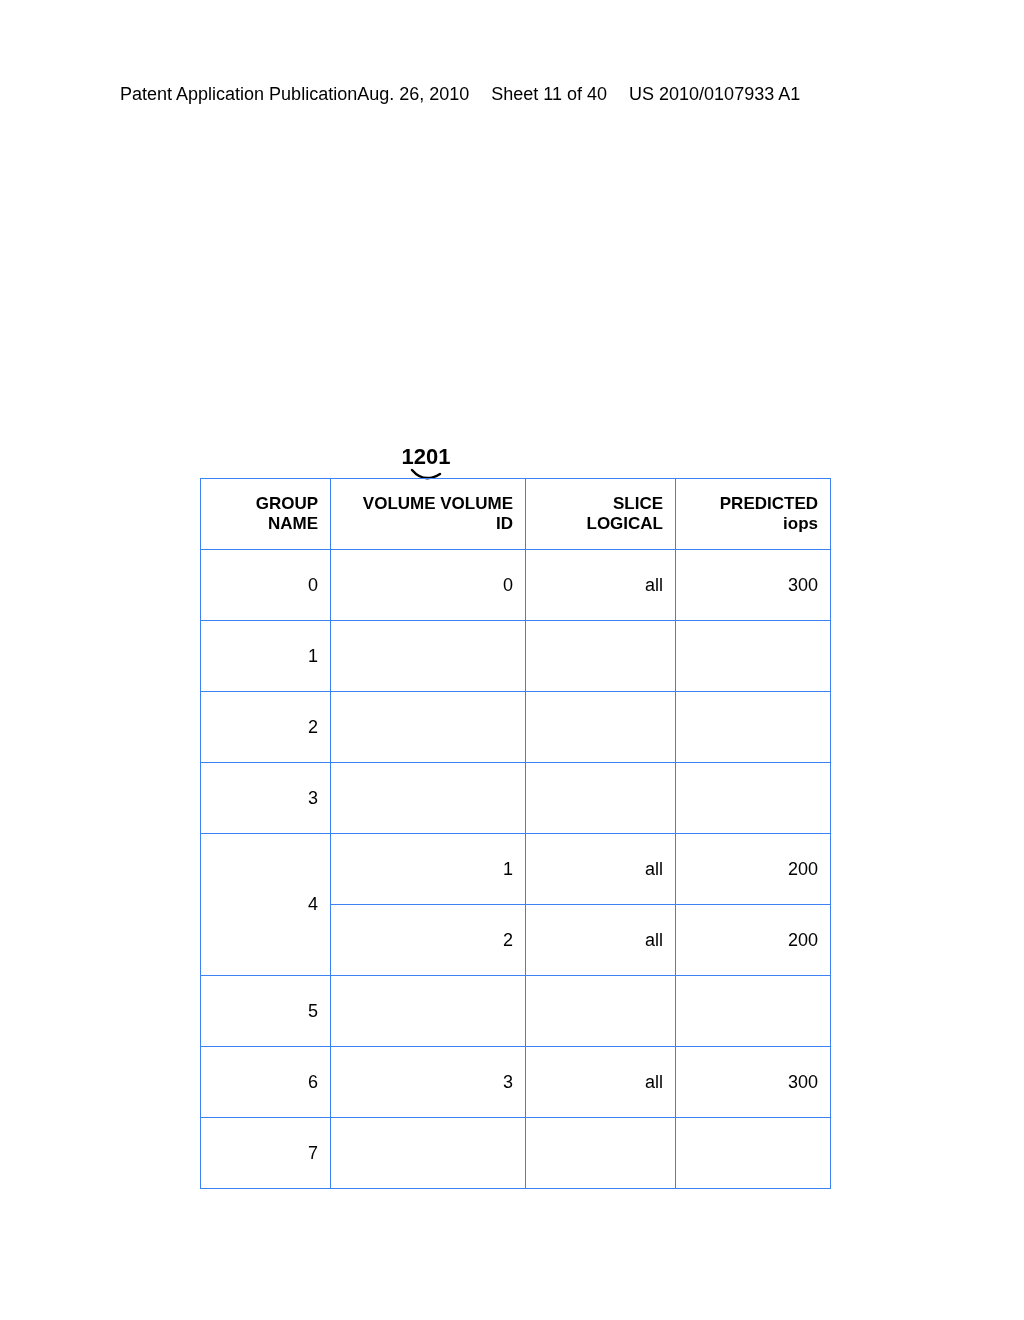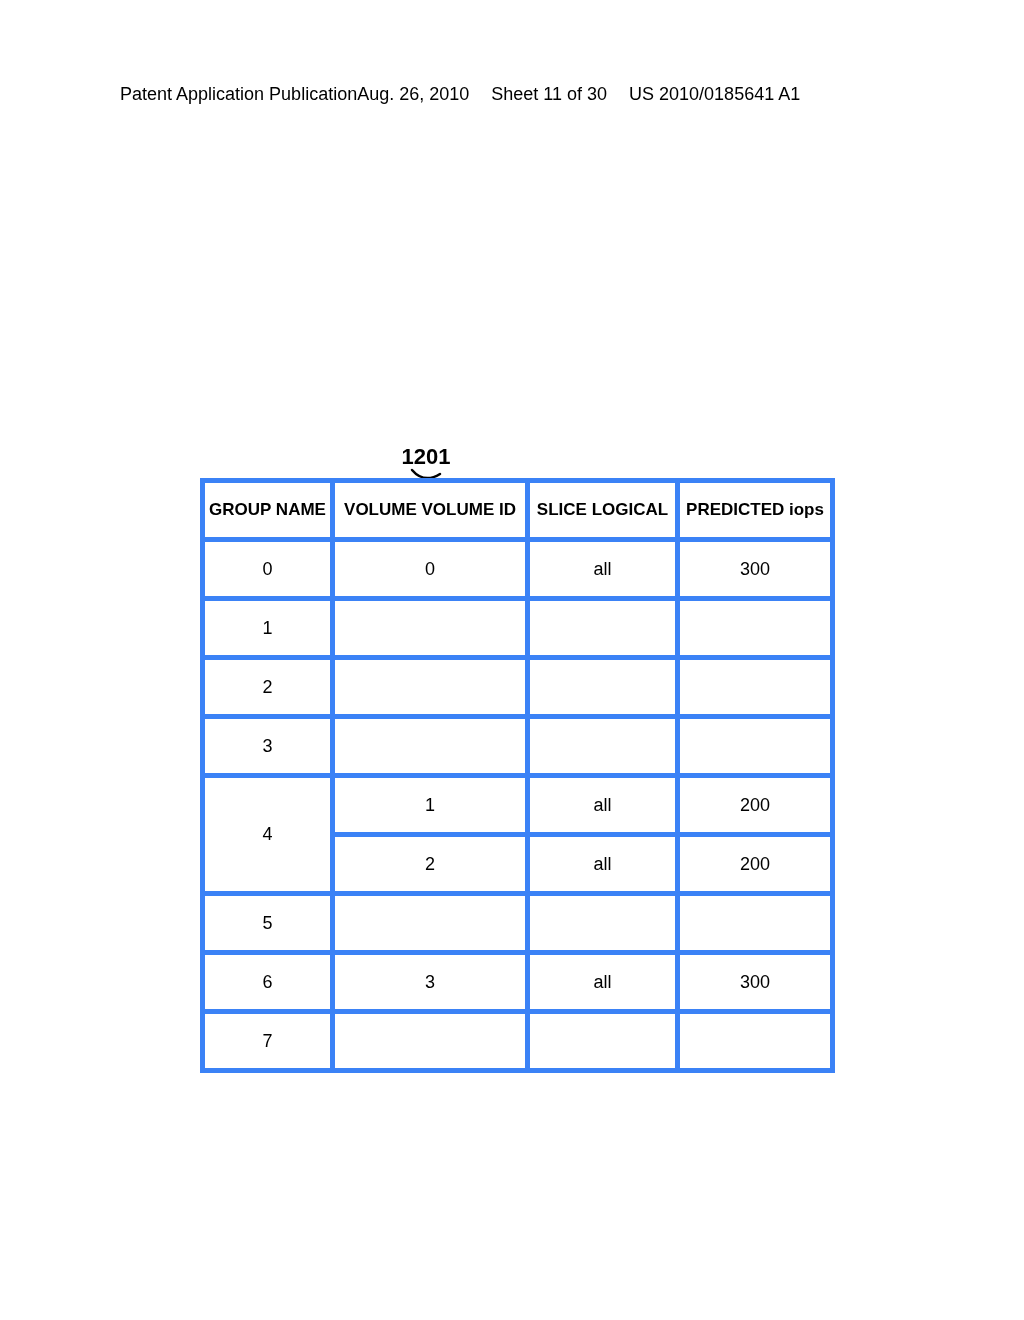--- a/index.html
+++ b/index.html
@@ -70,24 +70,24 @@
     left: 200px;
     top: 478px;
     width: 630px;
   }
   table.data {
     border-collapse: collapse;
     width: 100%;
     table-layout: fixed;
   }
   table.data th, table.data td {
-    border: 5px solid #3b82f6;
-    text-align: center;
+    border: 1px solid #3b82f6;
+    text-align: right;
     font-size: 18px;
-    padding: 4px;
+    padding: 12px;
     height: 46px;
     vertical-align: middle;
   }
   table.data th {
     font-weight: bold;
     font-size: 17px;
   }
   col.c1 { width: 130px; }
   col.c2 { width: 195px; }
   col.c3 { width: 150px; }
@@ -99,22 +99,22 @@
 </style>
 </head>
 <body>
 
 <div class="page">
 
   <div class="header-line">
     <span class="header-left">Patent Application Publication</span>
     <span class="header-right">
       <span>Aug. 26, 2010</span>
-      <span>Sheet 11 of 30</span>
-      <span>US 2010/0185641 A1</span>
+      <span>Sheet 11 of 40</span>
+      <span>US 2010/0107933 A1</span>
     </span>
   </div>
 
 
   <div class="callout">
     <span class="callout-num">1201</span>
     <svg class="callout-arc" width="34" height="18">
       <path d="M2 2 Q 14 16 30 6" stroke="#000" stroke-width="2.5" fill="none" stroke-linecap="round"></path>
     </svg>
   </div>

